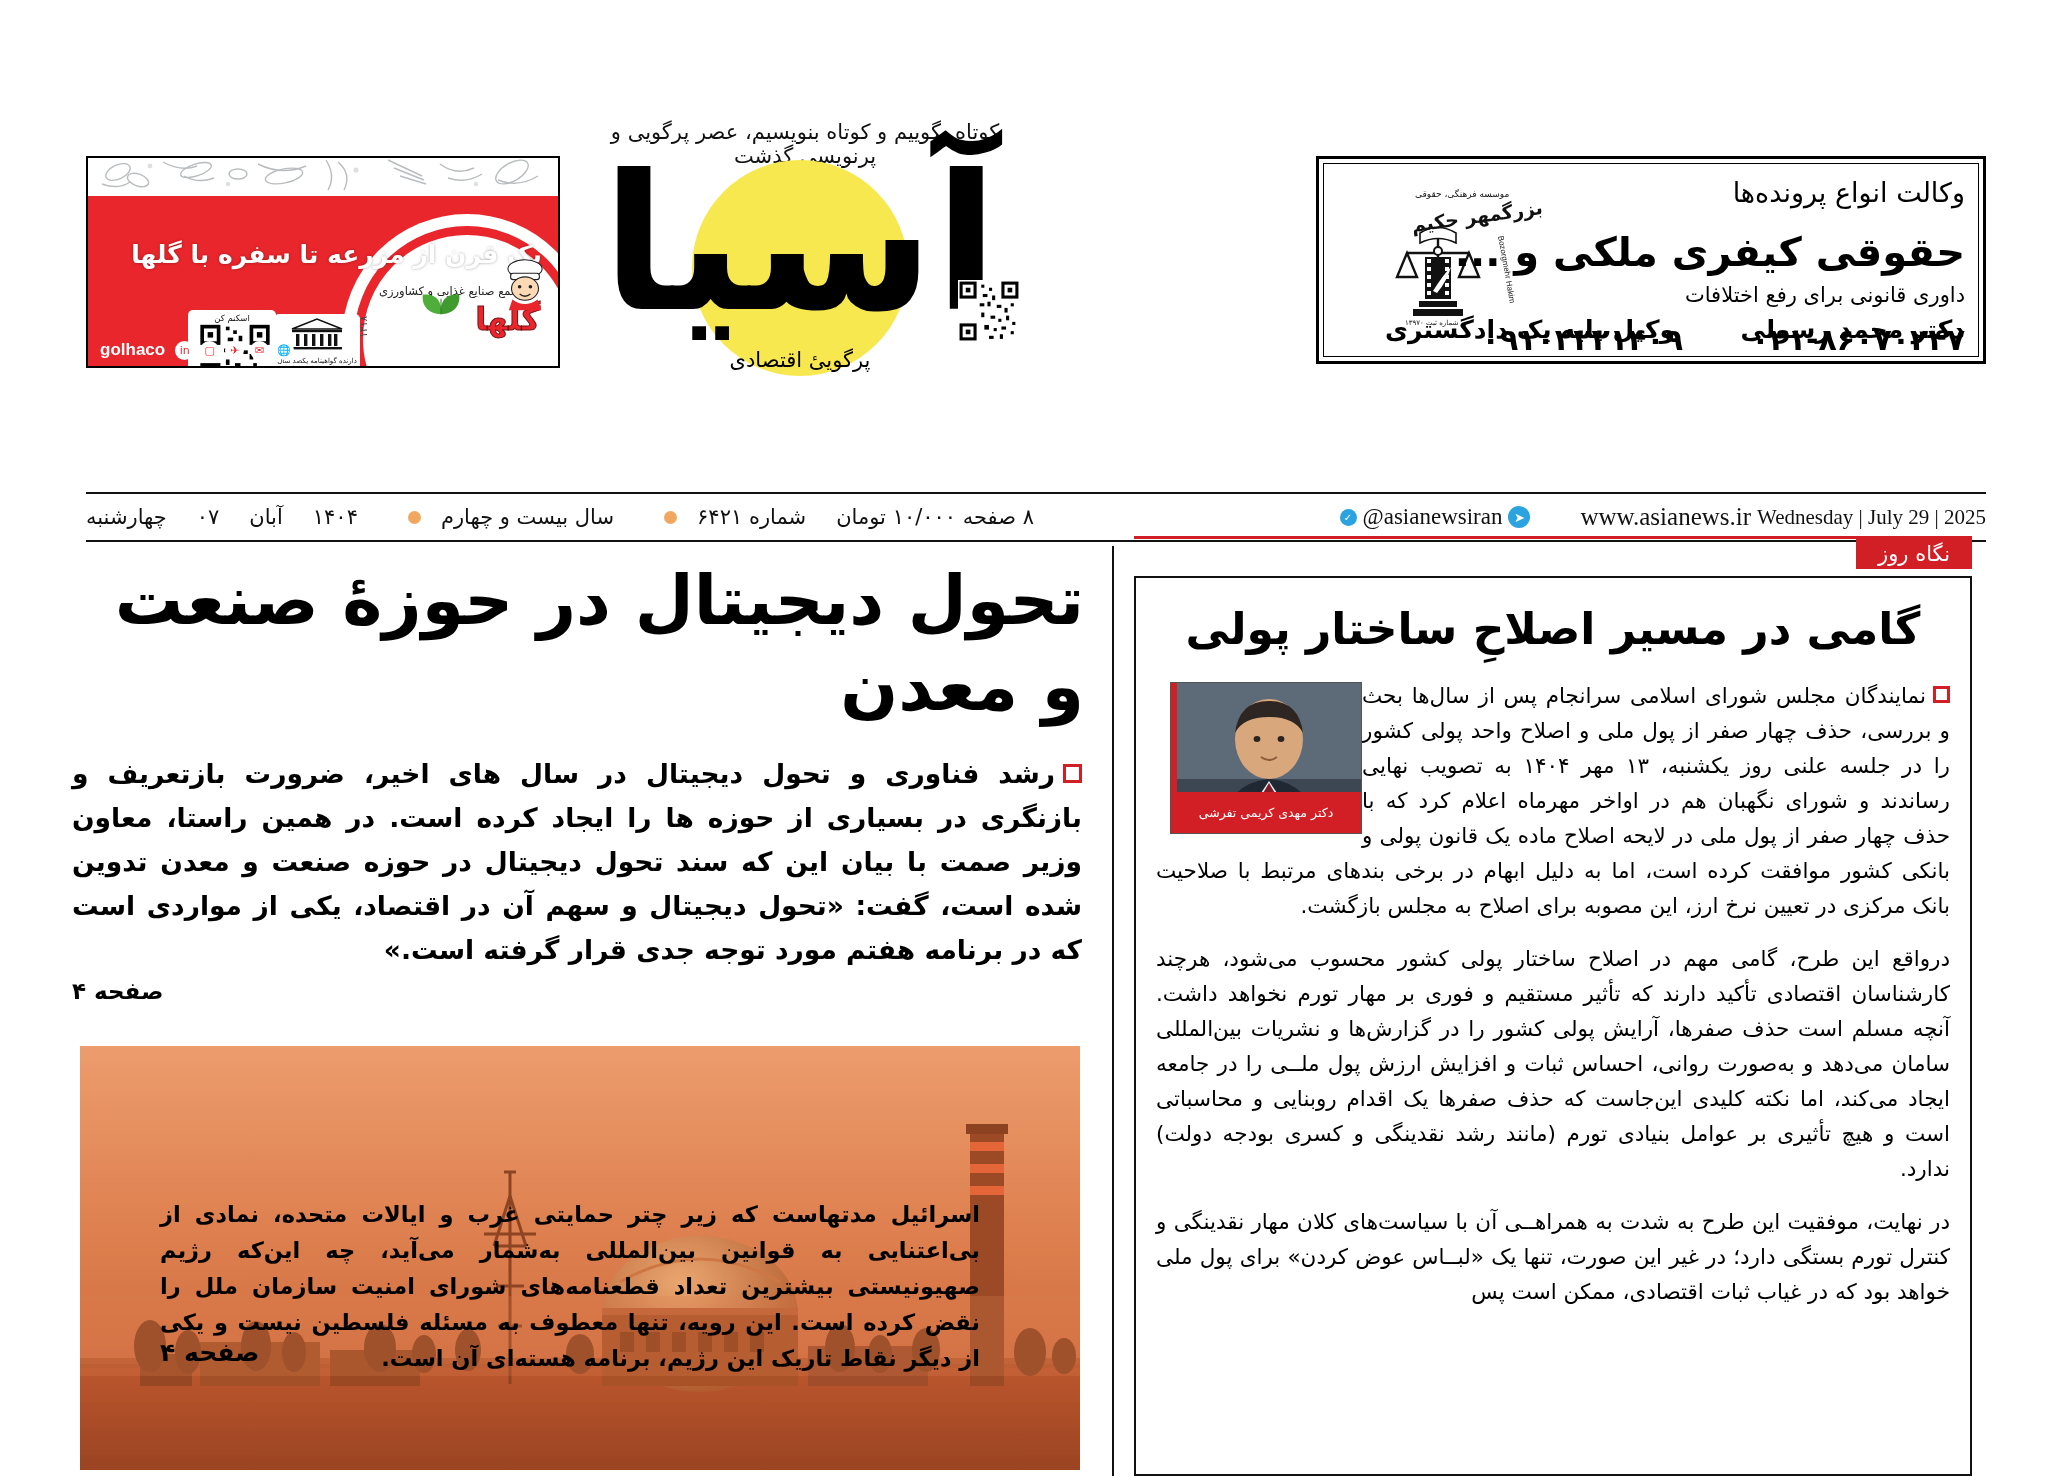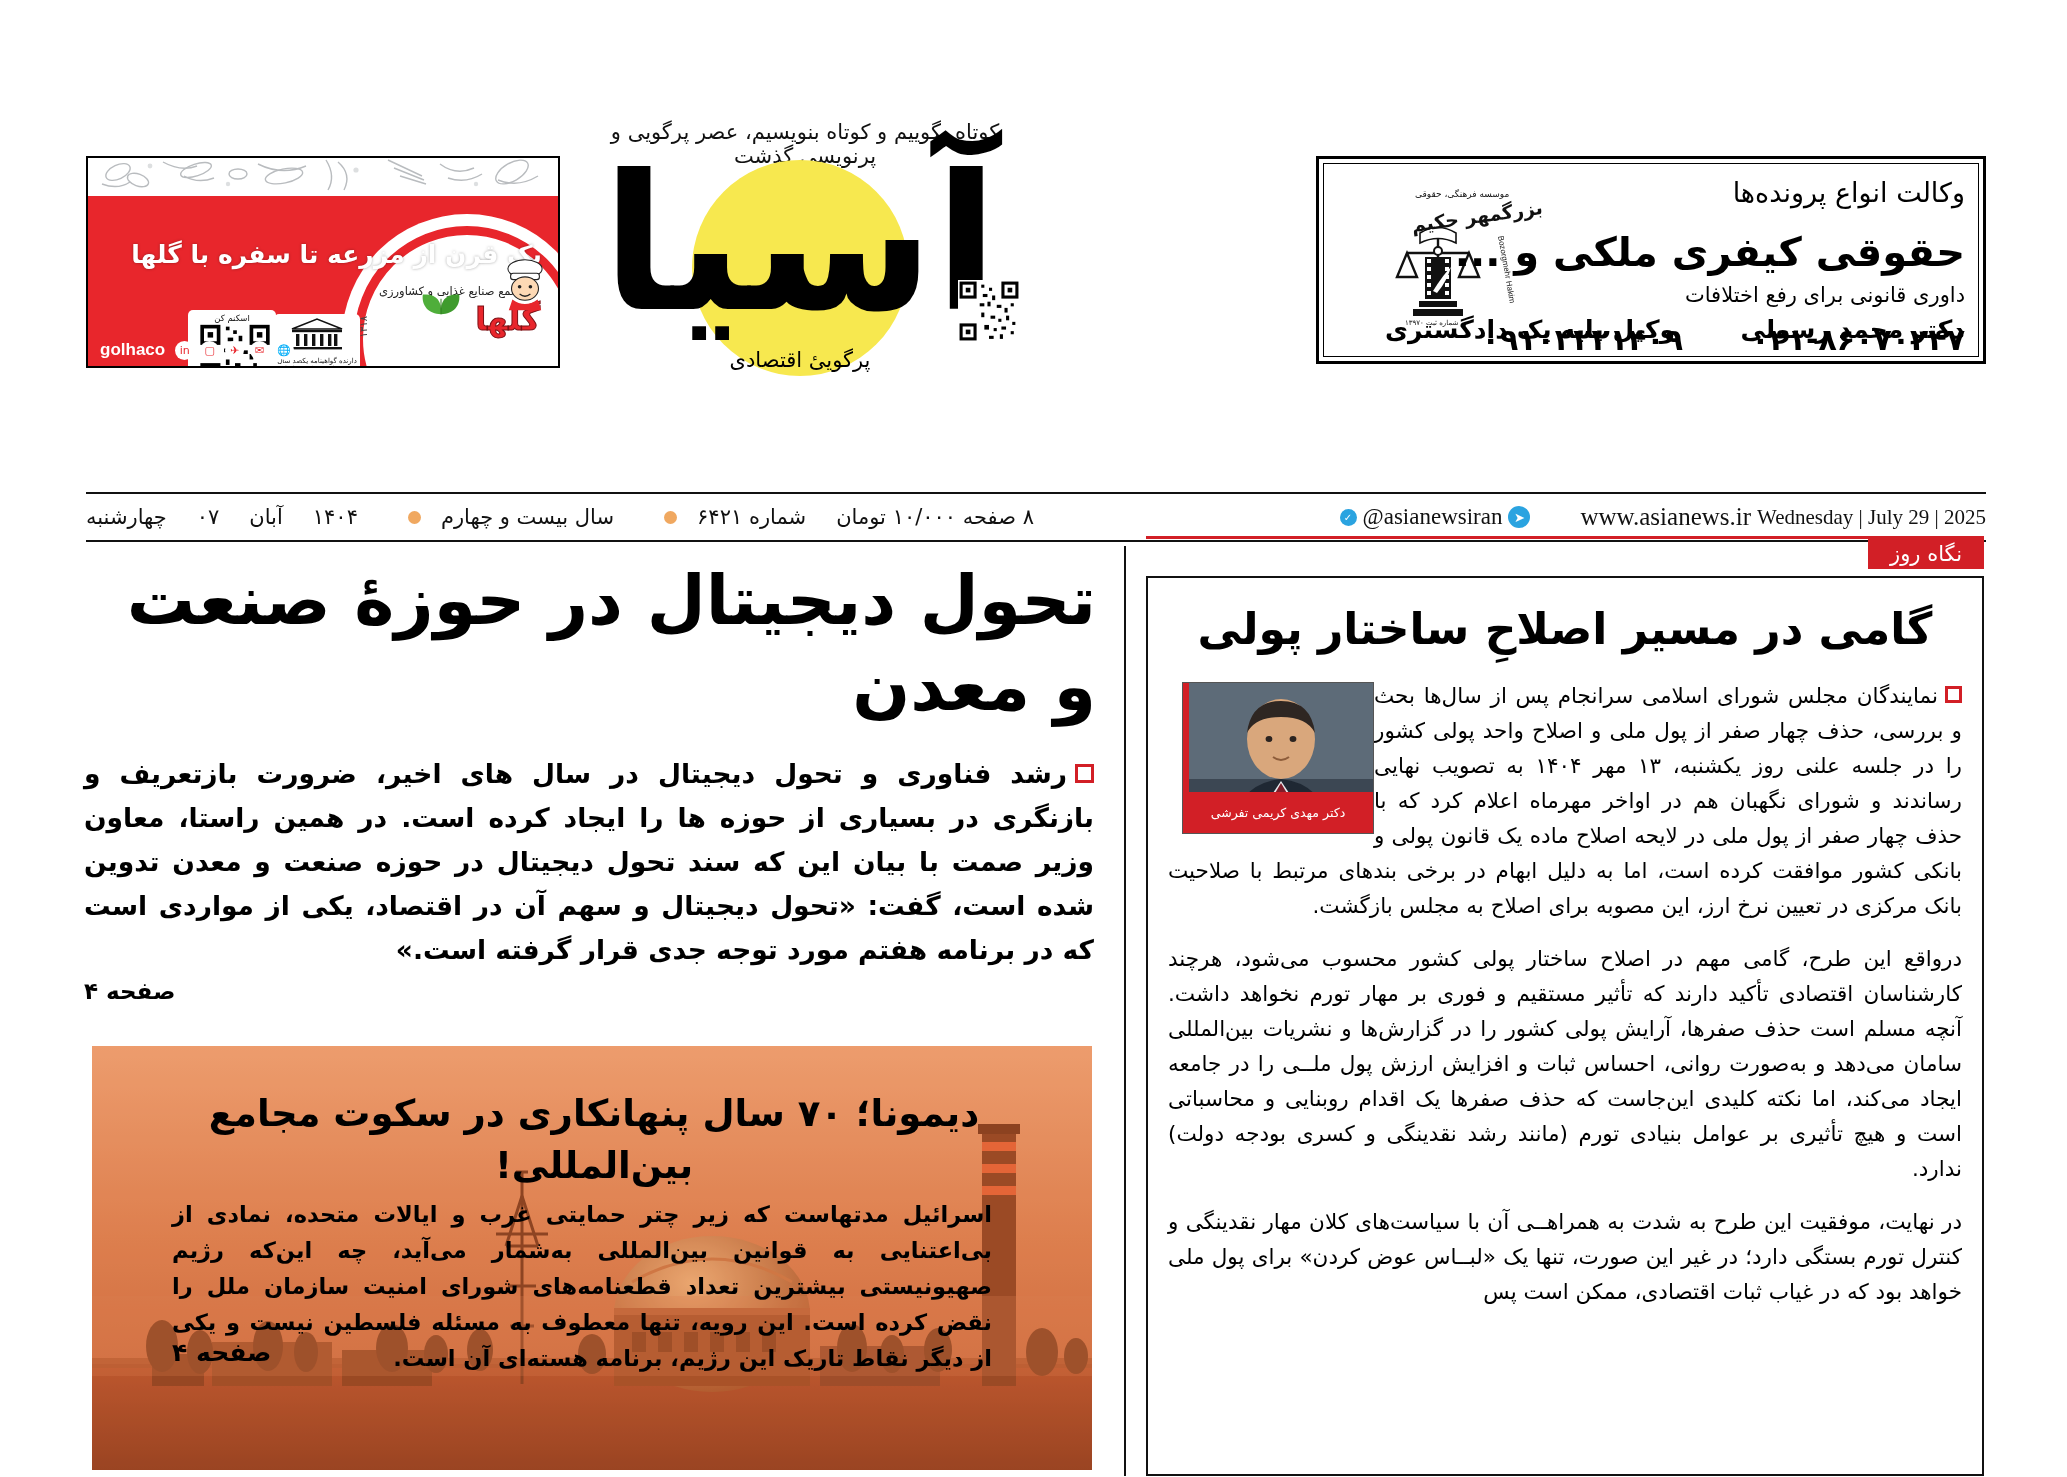--- a/index.html
+++ b/index.html
@@ -145,21 +145,21 @@
     display:inline-flex;align-items:center;justify-content:center;font-size:10px;margin-right:6px;
   }
   .infobar .spacer{flex:1;}
   .infobar .fa{font-size:21px;direction:rtl;color:#111;white-space:nowrap;margin-right:30px;}
   .infobar .dot{
     width:13px;height:13px;border-radius:50%;background:#f0a860;display:inline-block;margin:0 20px;
     vertical-align:middle;
   }
 
   
-  .content{position:absolute;left:84px;top:546px;width:1900px;height:930px;}
+  .content{position:absolute;left:72px;top:546px;width:1900px;height:930px;}
   .vdivider{position:absolute;left:1040px;top:0;width:2px;height:930px;background:#111;}
 
   
   .main-col{position:absolute;left:0px;top:0px;width:1020px;}
   .headline{
     direction:rtl;text-align:right;font-size:68px;font-weight:bold;line-height:86px;
     color:#000;margin:12px 8px 0 0;
   }
   .lead{
     direction:rtl;text-align:justify;font-size:26.5px;line-height:44px;color:#000;
@@ -532,21 +532,20 @@
               <ellipse cx="800" cy="308" rx="12" ry="19"></ellipse>
             <ellipse cx="846" cy="304" rx="14" ry="22"></ellipse>
             <ellipse cx="950" cy="306" rx="16" ry="24"></ellipse>
               <ellipse cx="984" cy="310" rx="12" ry="18"></ellipse>
           </g>
 
           <rect y="250" width="1000" height="80" fill="#e08456" opacity=".25"></rect>
           <rect y="0" width="1000" height="424" fill="#d2682f" opacity=".18"></rect>
         </svg>
 
-        <div class="overlay-title">دیمونا؛ ۷۰ سال پنهانکاری در سکوت مجامع بین‌المللی!</div>
         <div class="overlay-body">اسرائیل مدتهاست که زیر چتر حمایتی غرب و ایالات متحده، نمادی از بی‌اعتنایی به قوانین بین‌المللی به‌شمار می‌آید، چه این‌که رژیم صهیونیستی بیشترین تعداد قطعنامه‌های شورای امنیت سازمان ملل را نقض کرده است. این رویه، تنها معطوف به مسئله فلسطین نیست و یکی از دیگر نقاط تاریک این رژیم، برنامه هسته‌ای آن است.</div>
         <div class="overlay-page">صفحه ۴</div>
       </div>
     </div>
 
     <div class="side-col">
       <div class="side-banner">
         <span class="label">نگاه روز</span>
       </div>
       <div class="side-box">

